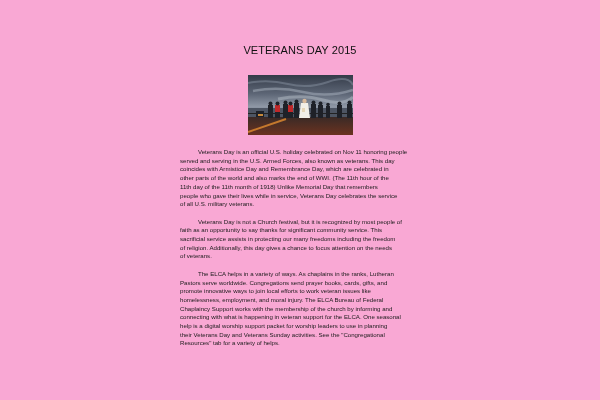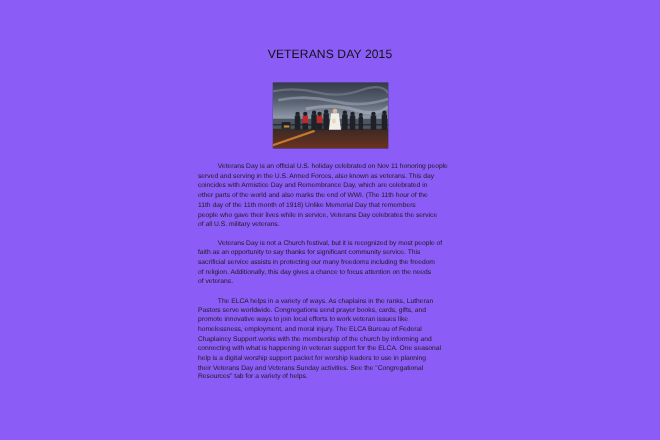--- a/index.html
+++ b/index.html
@@ -12,21 +12,21 @@
       height: 400px;
       position: relative;
       overflow: hidden;
       font-family: "Liberation Sans", "DejaVu Sans", sans-serif;
       color: #1a1a1a;
     }
     .page {
       position: absolute;
       left: 0; top: 0;
       width: 600px; height: 400px;
-      background: #8b5cf6;
+      background: #f9a8d4;
     }
     .title {
       position: absolute;
       left: 0;
       top: 44px;
       width: 600px;
       text-align: center;
       font-size: 11px;
       letter-spacing: 0.1px;
       color: #111;

